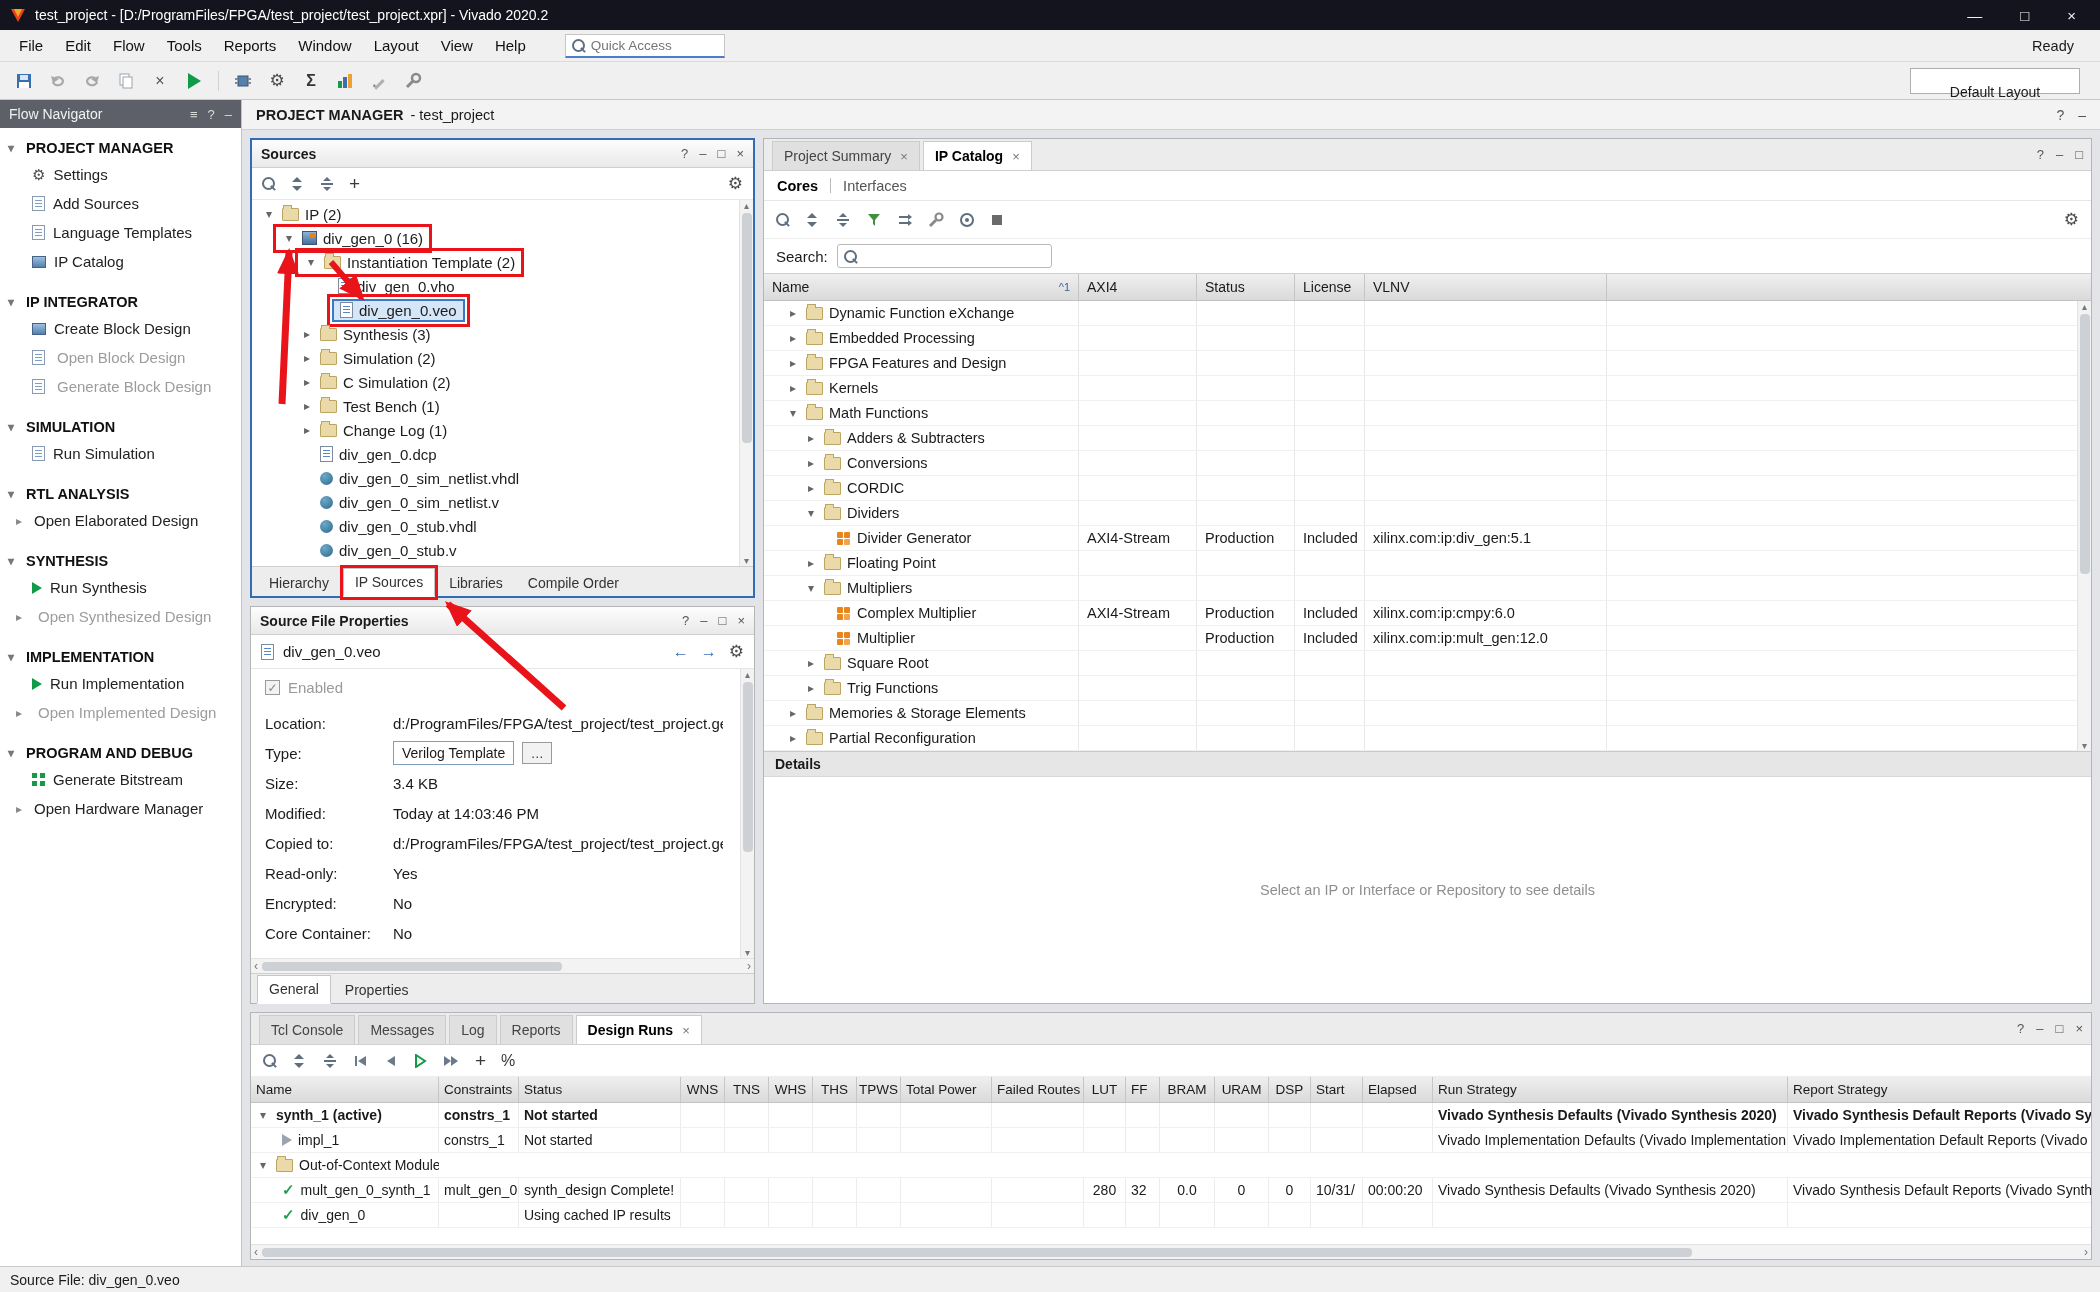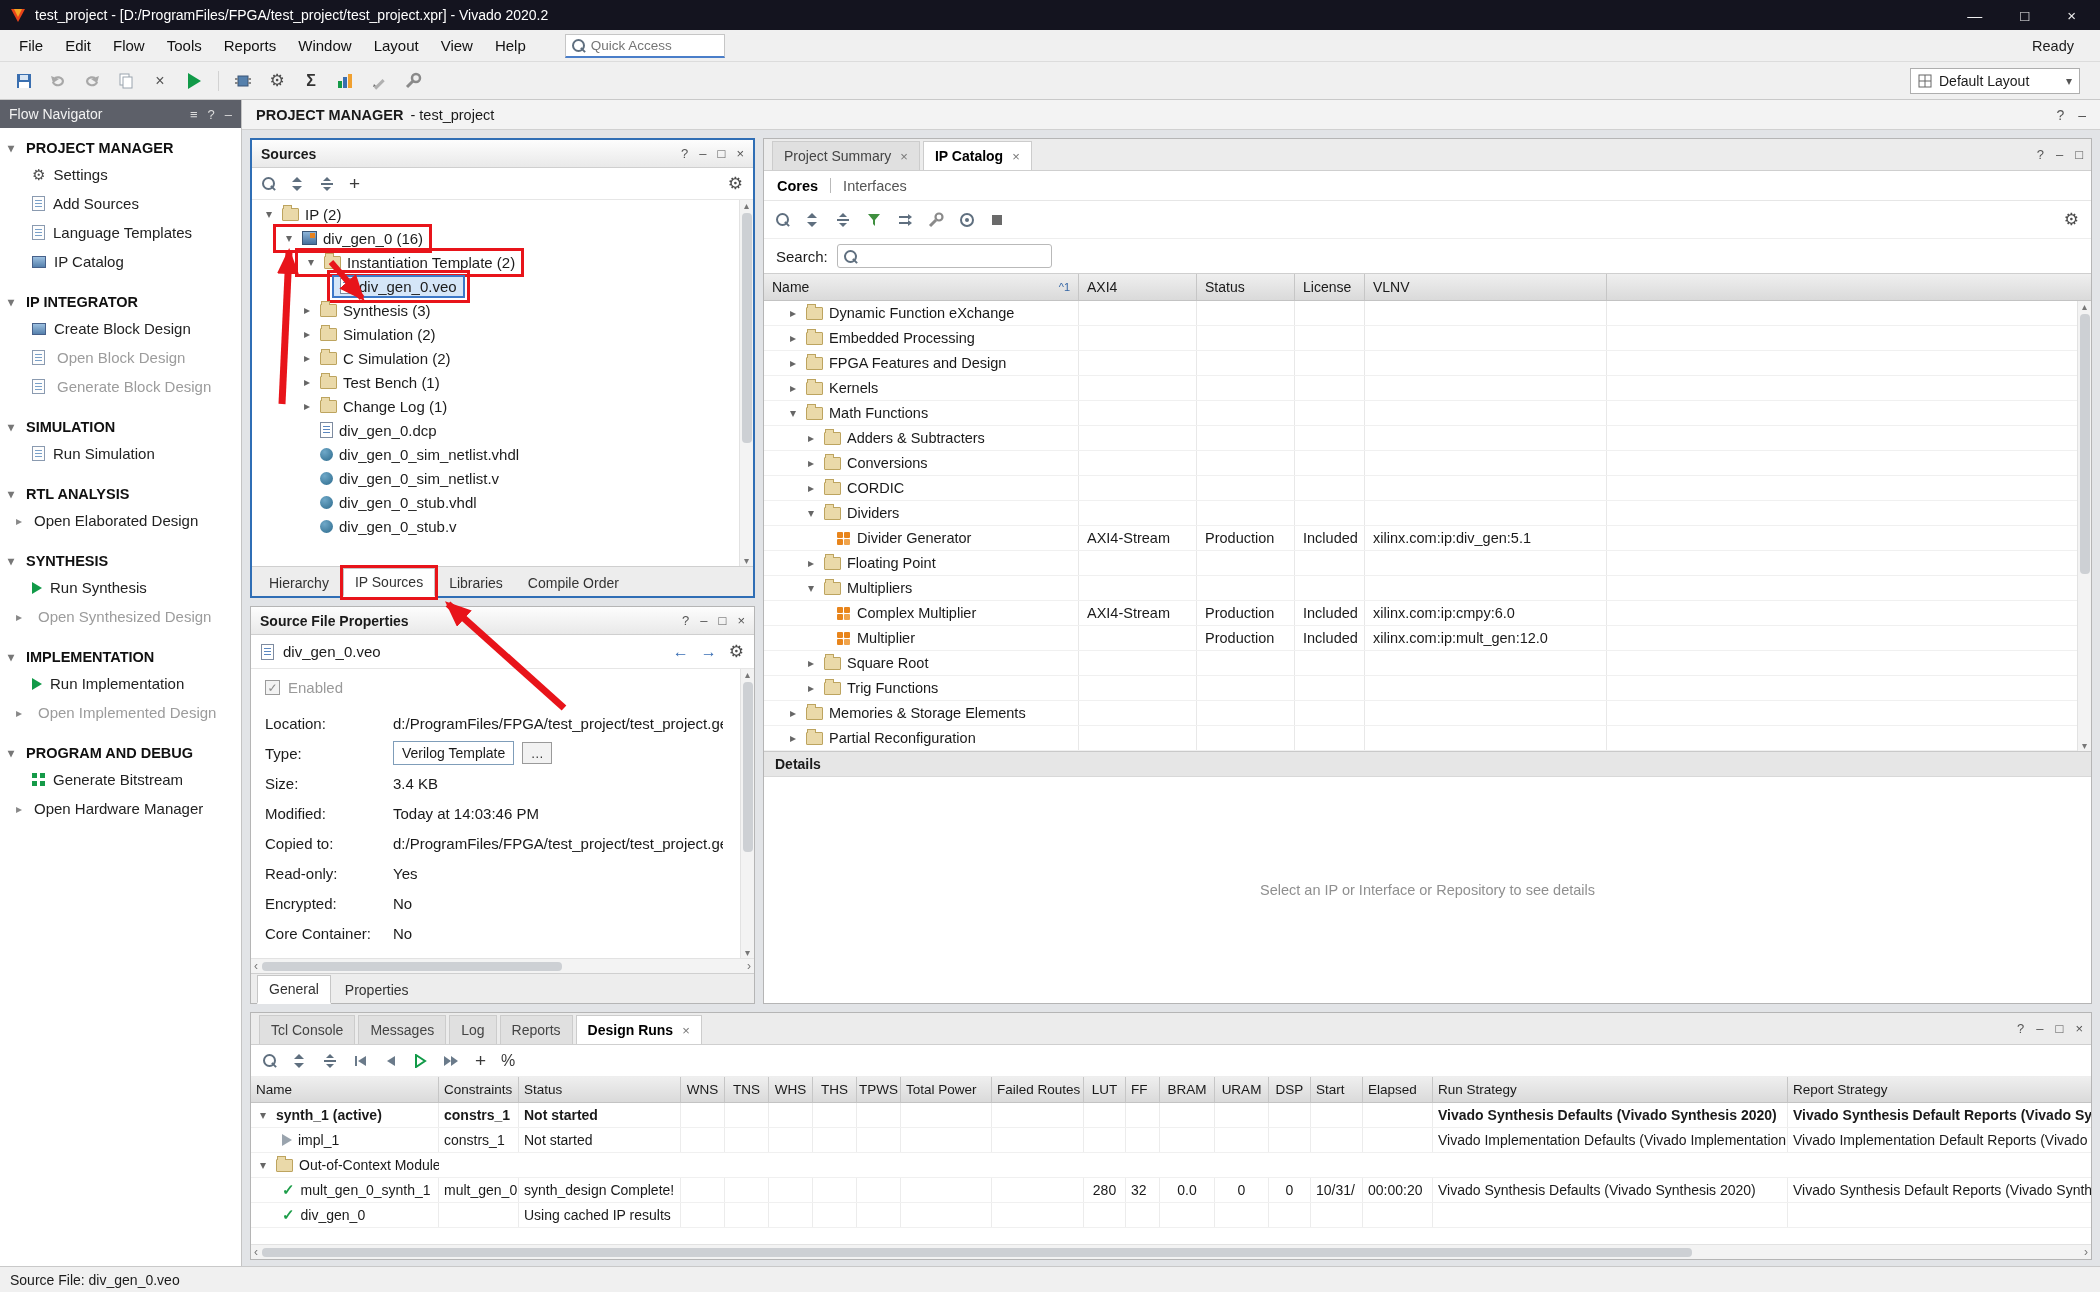--- a/index.html
+++ b/index.html
@@ -15,21 +15,21 @@
   .menubar { height:32px; background:#f0f0f0; border-bottom:1px solid #dcdcdc; display:flex; align-items:center; padding:0 8px; flex:0 0 auto; }
   .menu-item { padding:5px 11px; color:#111; }
   .quick-access { margin-left:28px; width:160px; height:24px; background:#fff; border:1px solid #c6c6c6; border-bottom:2px solid #4a7ec9; display:flex; align-items:center; gap:6px; padding:0 6px; }
   .quick-access input { border:none; outline:none; width:110px; font-size:13.5px; font-family:"Liberation Sans",sans-serif; color:#555; background:transparent; }
   .ready { margin-left:auto; padding-right:18px; font-size:14.5px; }
 
   
   .toolbar { height:38px; background:#f0f0f0; border-bottom:1px solid #c9c9c9; display:flex; align-items:center; gap:6px; padding:0 10px; flex:0 0 auto; }
   .tbico { width:28px; height:28px; display:flex; align-items:center; justify-content:center; }
   .tb-sep { width:1px; height:20px; background:#d2d2d2; margin:0 4px; }
-  .layout-select { margin-left:auto; width:170px; height:26px; background:#fff; border:1px solid #aeaeae; display:flex; align-items:center; gap:7px; padding:8px 7px; font-size:14px; margin-right:10px; }
+  .layout-select { margin-left:auto; width:170px; height:26px; background:#fff; border:1px solid #aeaeae; display:flex; align-items:center; gap:7px; padding:8px 7px; font-size:14px; margin-right:10px;flex-direction:column; }
   .layout-select .dd { margin-left:auto; color:#555; font-size:12px; }
 
   
   .g { font-size:16px; line-height:1; color:#555; }
   .g-gear { font-size:17px; color:#4d4d4d; }
   .g-sigma { font-weight:bold; color:#333; }
   .play-green { width:0; height:0; border-left:13px solid #119a48; border-top:8px solid transparent; border-bottom:8px solid transparent; }
   .play-green-sm { width:0; height:0; border-left:10px solid #119a48; border-top:6px solid transparent; border-bottom:6px solid transparent; }
   .play-gray-sm { width:0; height:0; border-left:10px solid #9aa4ae; border-top:6px solid transparent; border-bottom:6px solid transparent; }
   .mag { width:13px; height:13px; position:relative; display:inline-block; }
@@ -470,20 +470,24 @@
                 <span class="tlabel">div_gen_0 (16)</span>
               </span>
             </div>
             <div class="tree-row" style="padding-left:48px">
               <span class="grp redbox">
                 <span class="caret">▾</span>
                 <span class="ico-folder"></span>
                 <span class="tlabel">Instantiation Template (2)</span>
               </span>
             </div>
+            <div class="tree-row" style="padding-left:86px">
+              <span class="ico-file"></span>
+              <span class="tlabel">div_gen_0.vho</span>
+            </div>
             <div class="tree-row" style="padding-left:80px">
               <span class="sel-box redbox">
                 <span class="ico-file"></span>
                 <span class="tlabel">div_gen_0.veo</span>
               </span>
             </div>
             <div class="tree-row" style="padding-left:48px">
               <span class="caret">▸</span>
               <span class="ico-folder"></span>
               <span class="tlabel">Synthesis (3)</span>

